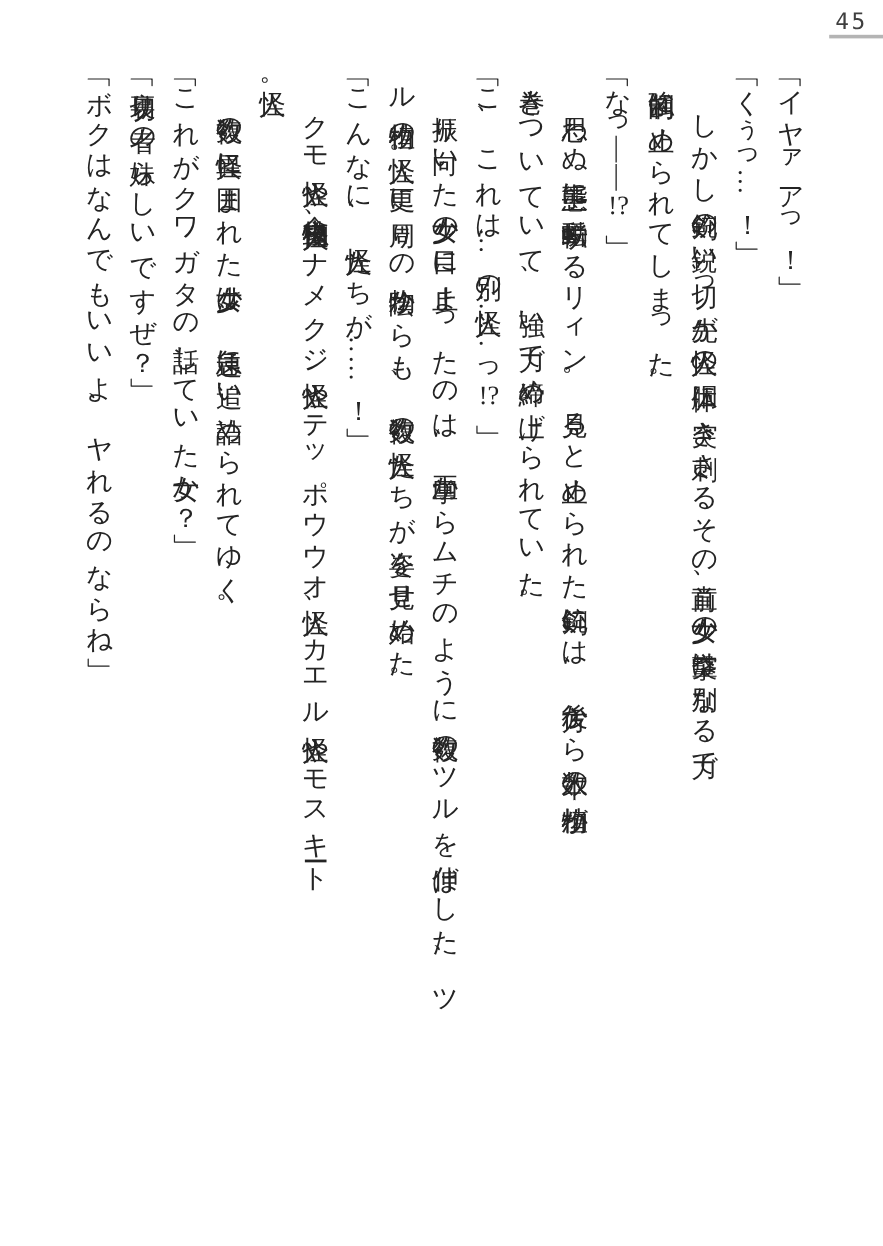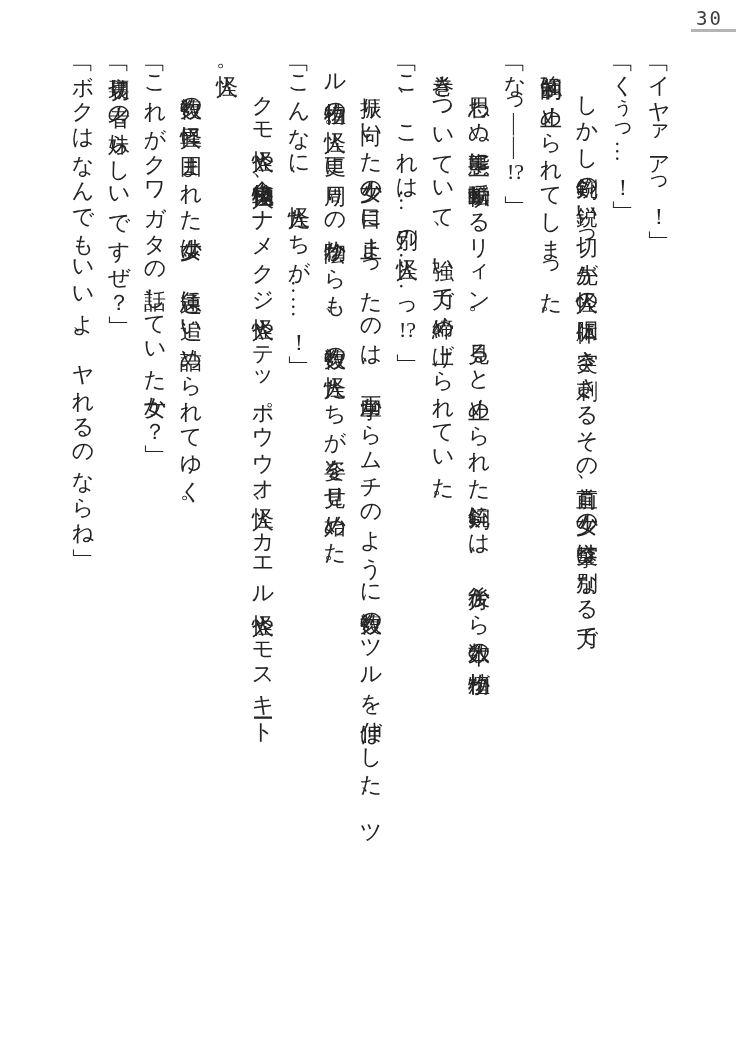--- a/index.html
+++ b/index.html
@@ -45,21 +45,21 @@
     white-space: nowrap;
   }
   .line.indent { text-indent: 1em; }
   .tcy { text-combine-upright: all; letter-spacing: 0; }
 </style>
 </head>
 <body>
 
 <div class="page">
 
-  <div class="folio">30</div>
+  <div class="folio">45</div>
   <div class="folio-rule"></div>
 
   <div class="text-block">
     <p class="line">「イヤァアっ！」</p>
     <p class="line">「くぅっ…！」</p>
     <p class="line indent">しかし銃剣の鋭い切っ先が怪人の胴体に突き刺さるその直前、少女の突撃は別なる力で</p>
     <p class="line">強制的に止められてしまった。</p>
     <p class="line">「なっ――<span class="tcy">!?</span>」</p>
     <p class="line indent">思わぬ事態に一瞬動転するリィン。見ると止められた銃剣には、後方から数本の植物が</p>
     <p class="line">巻きついていて、強い力で締め上げられていた。</p>

